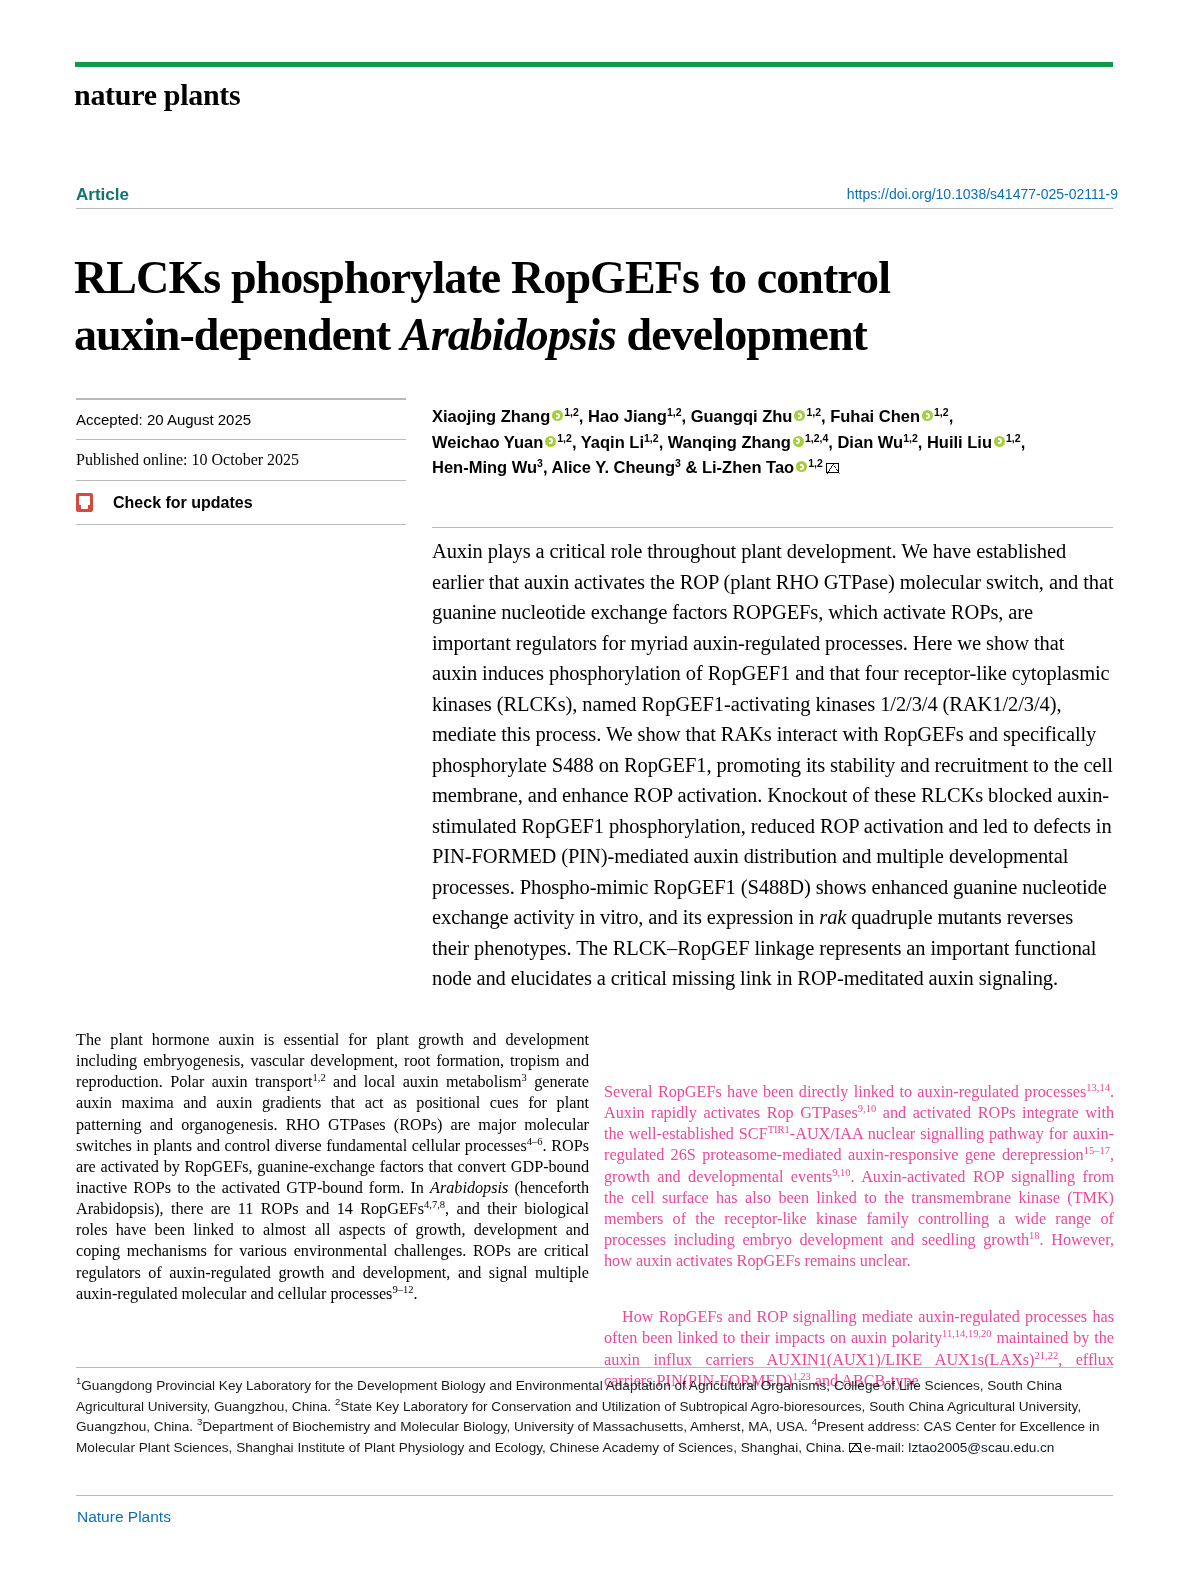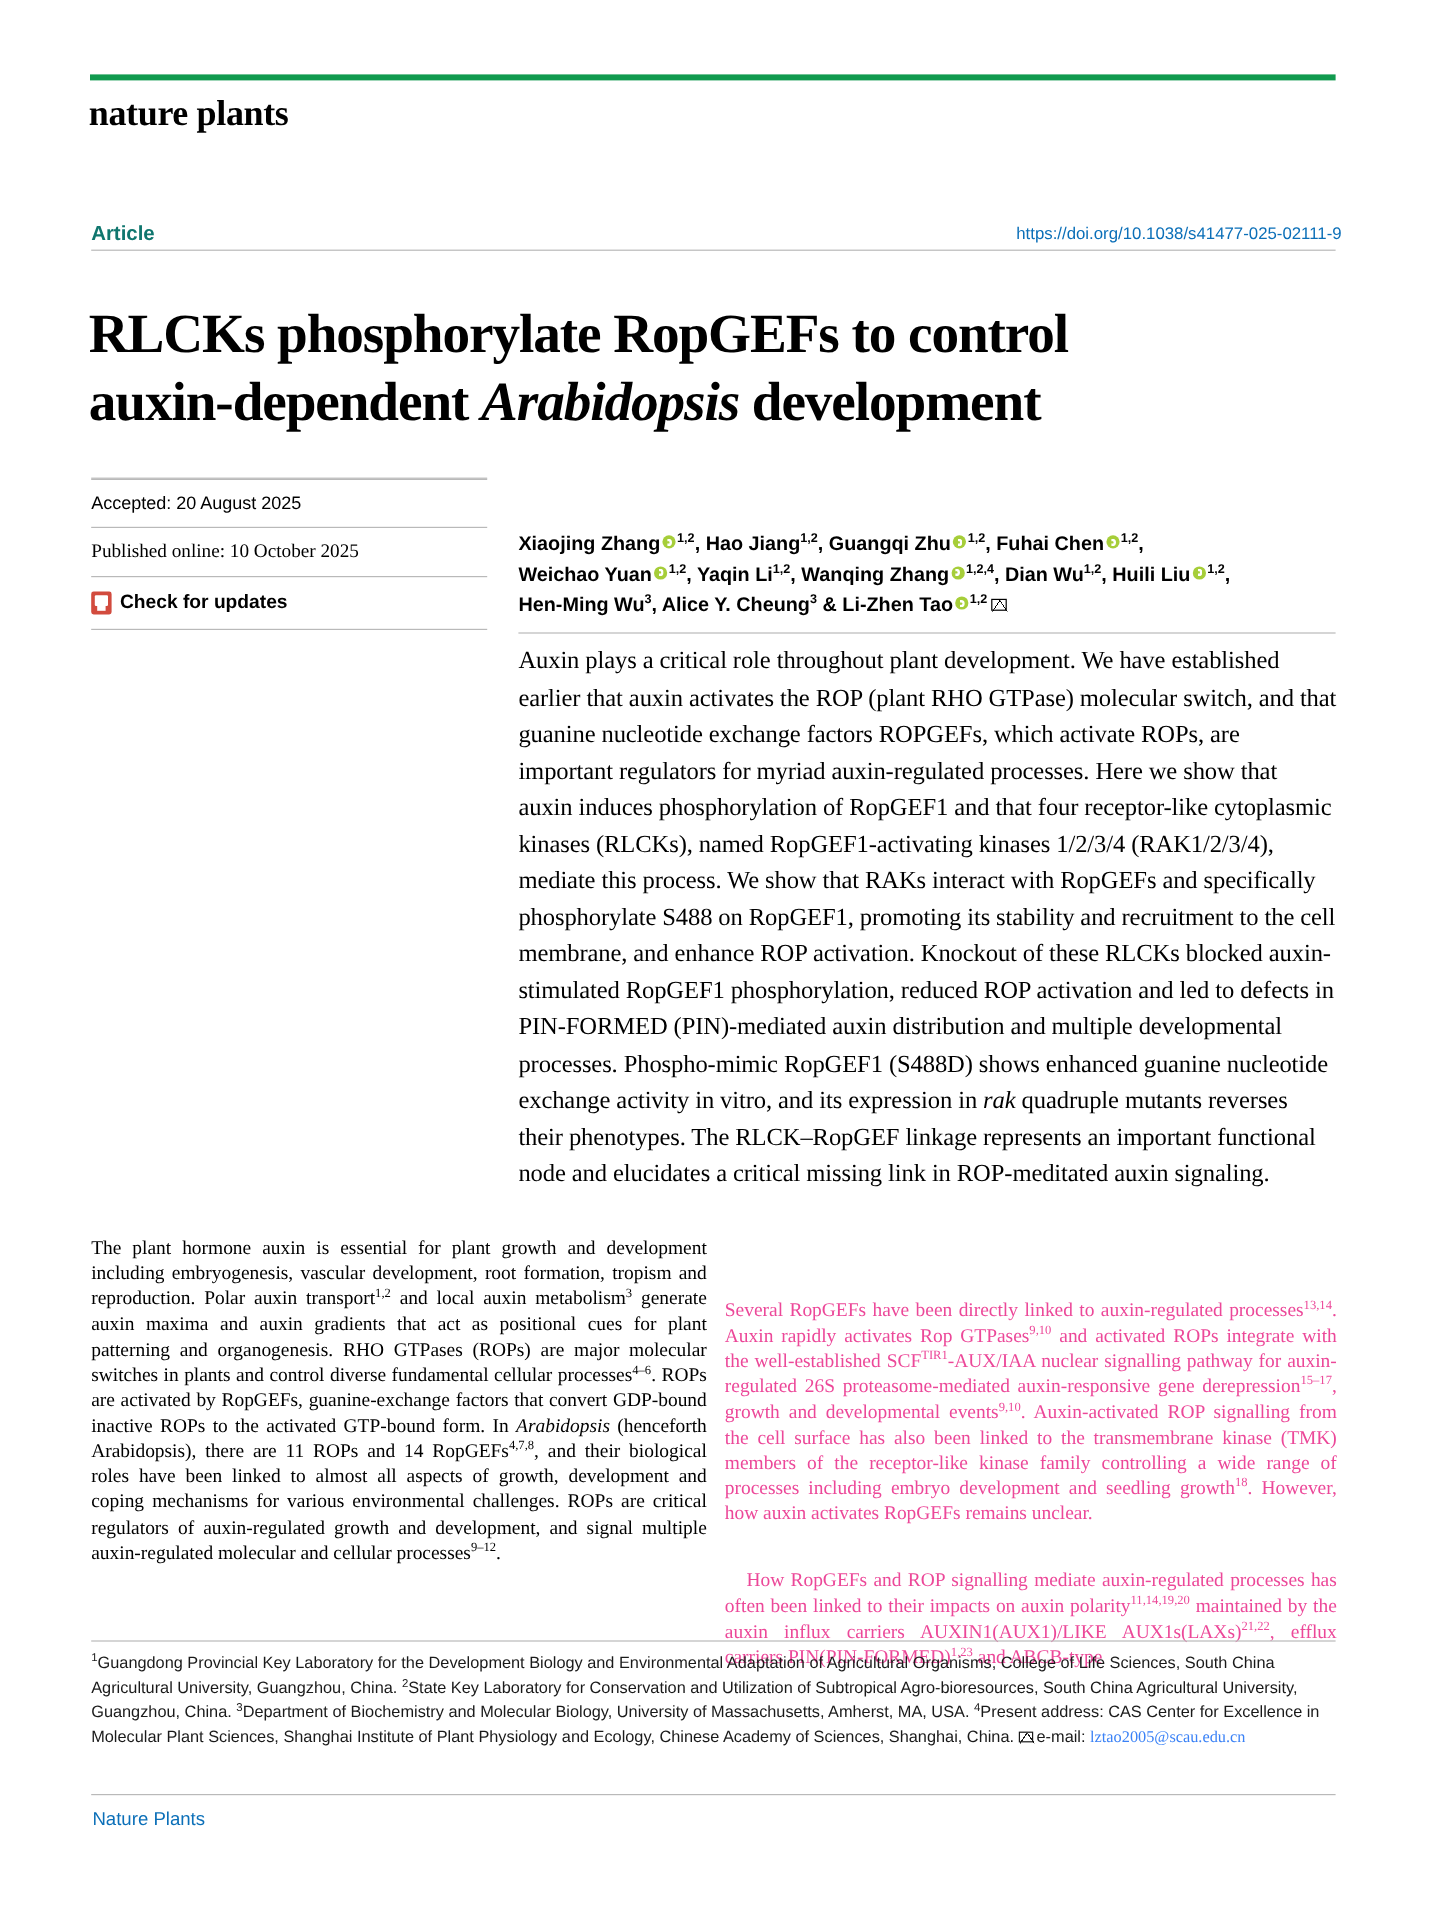--- a/index.html
+++ b/index.html
@@ -102,21 +102,21 @@
     padding: 11px 0 11px 0;
     color: #000;
   }
   .meta-line.serif {
     font-family: "Liberation Serif", serif;
     font-size: 16px;
   }
   .check-updates {
     display: flex;
     align-items: center;
-    gap: 7px;
+    gap: 20px;
     padding: 12px 0 12px 0;
   }
   .check-badge {
     width: 17px;
     height: 19px;
     background: #d24b3e;
     border-radius: 2px;
     position: relative;
     flex: none;
   }
@@ -145,21 +145,20 @@
   .authors {
     position: absolute;
     left: 432px;
     top: 404px;
     width: 680px;
     font-family: "Liberation Sans", sans-serif;
     font-size: 16.5px;
     font-weight: 700;
     line-height: 1.55;
     color: #000;
-    margin-top: 37px;
   }
   .authors sup {
     font-size: 10.5px;
     font-weight: 700;
     vertical-align: super;
   }
   .orcid {
     display: inline-block;
     width: 11px;
     height: 11px;
@@ -258,21 +257,21 @@
     position: absolute;
     left: 76px;
     top: 1376px;
     width: 1037px;
     font-family: "Liberation Sans", sans-serif;
     font-size: 13.6px;
     line-height: 1.52;
     color: #1a1a1a;
   }
   .footnote sup { font-size: 9.5px; }
-  .footnote a { color: #3b82f6; text-decoration: none; font-family: Liberation Serif, serif; }
+  .footnote a { color: #0f172a; text-decoration: none; }
   .mail-icon {
     display: inline-block;
     width: 12px;
     height: 9px;
     border: 1.1px solid #1a1a1a;
     position: relative;
     vertical-align: 0px;
     margin-right: 3px;
     box-sizing: border-box;
   }

